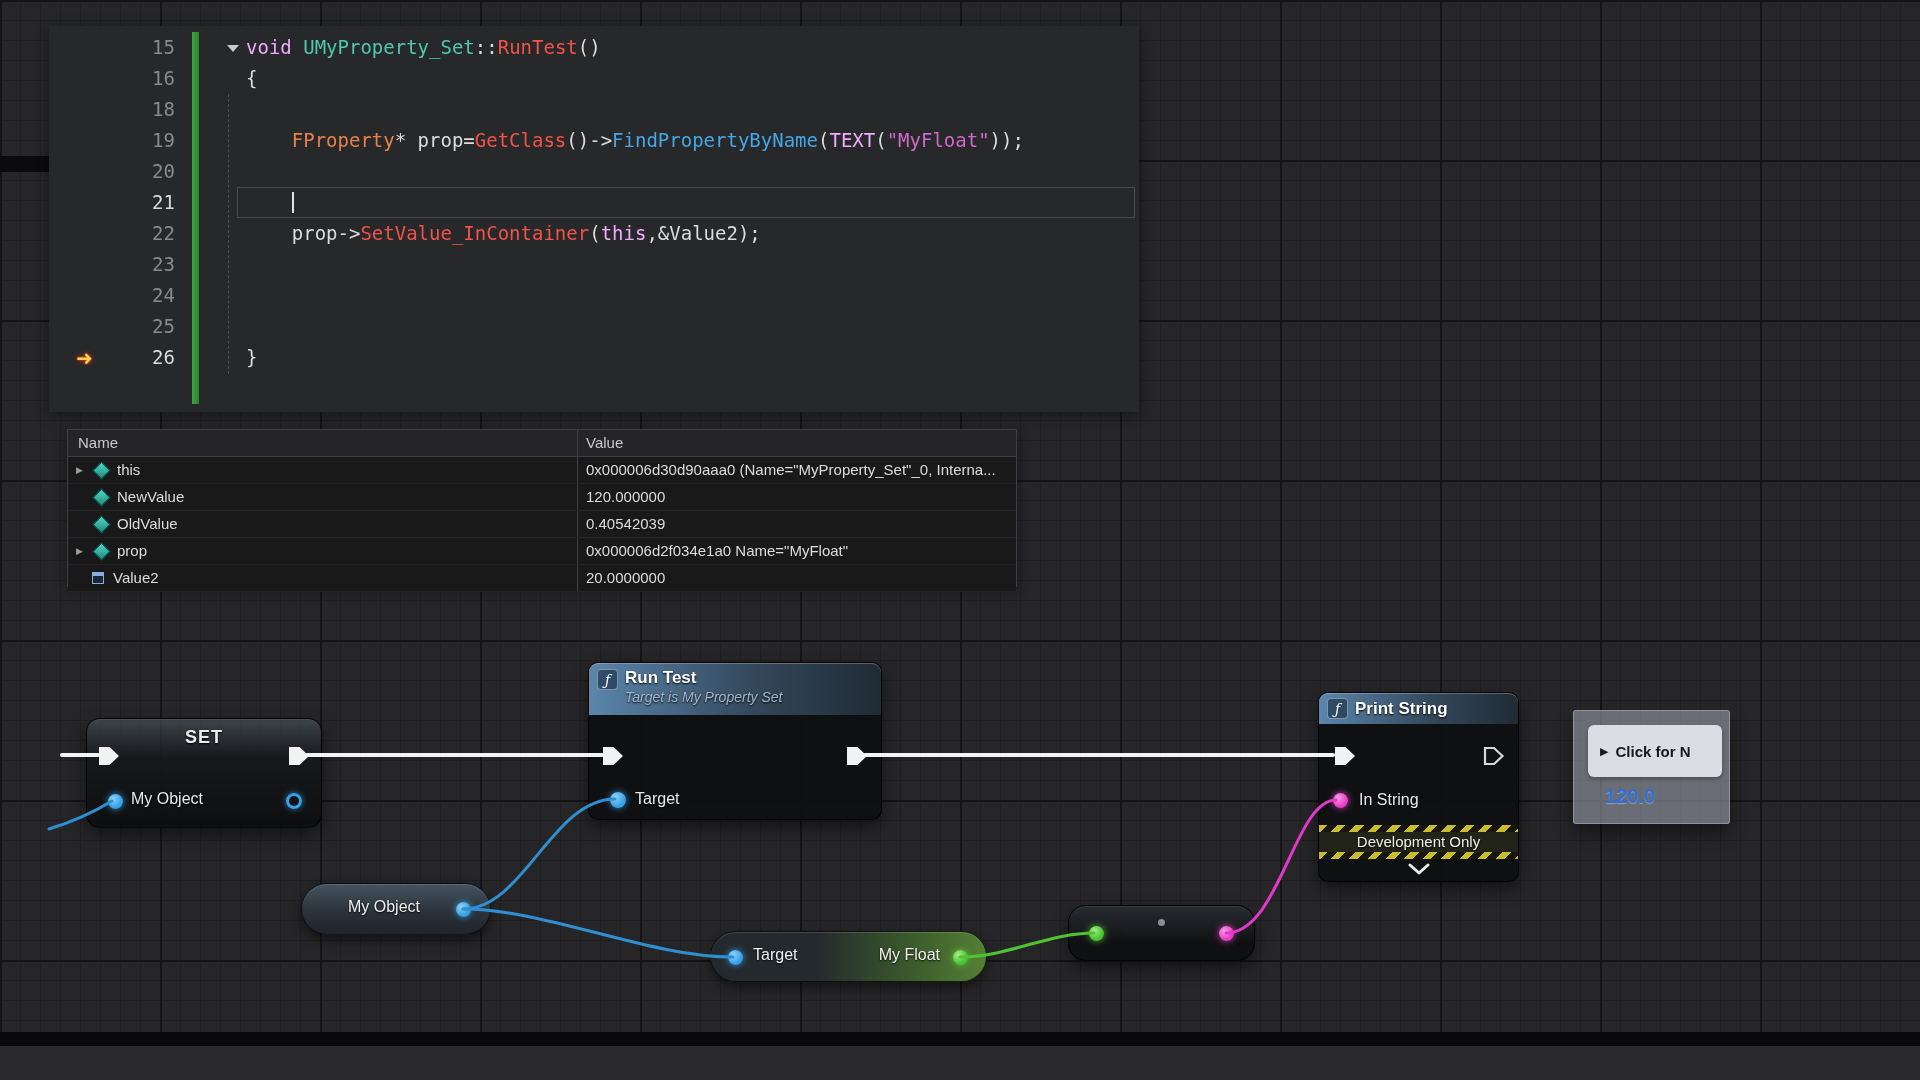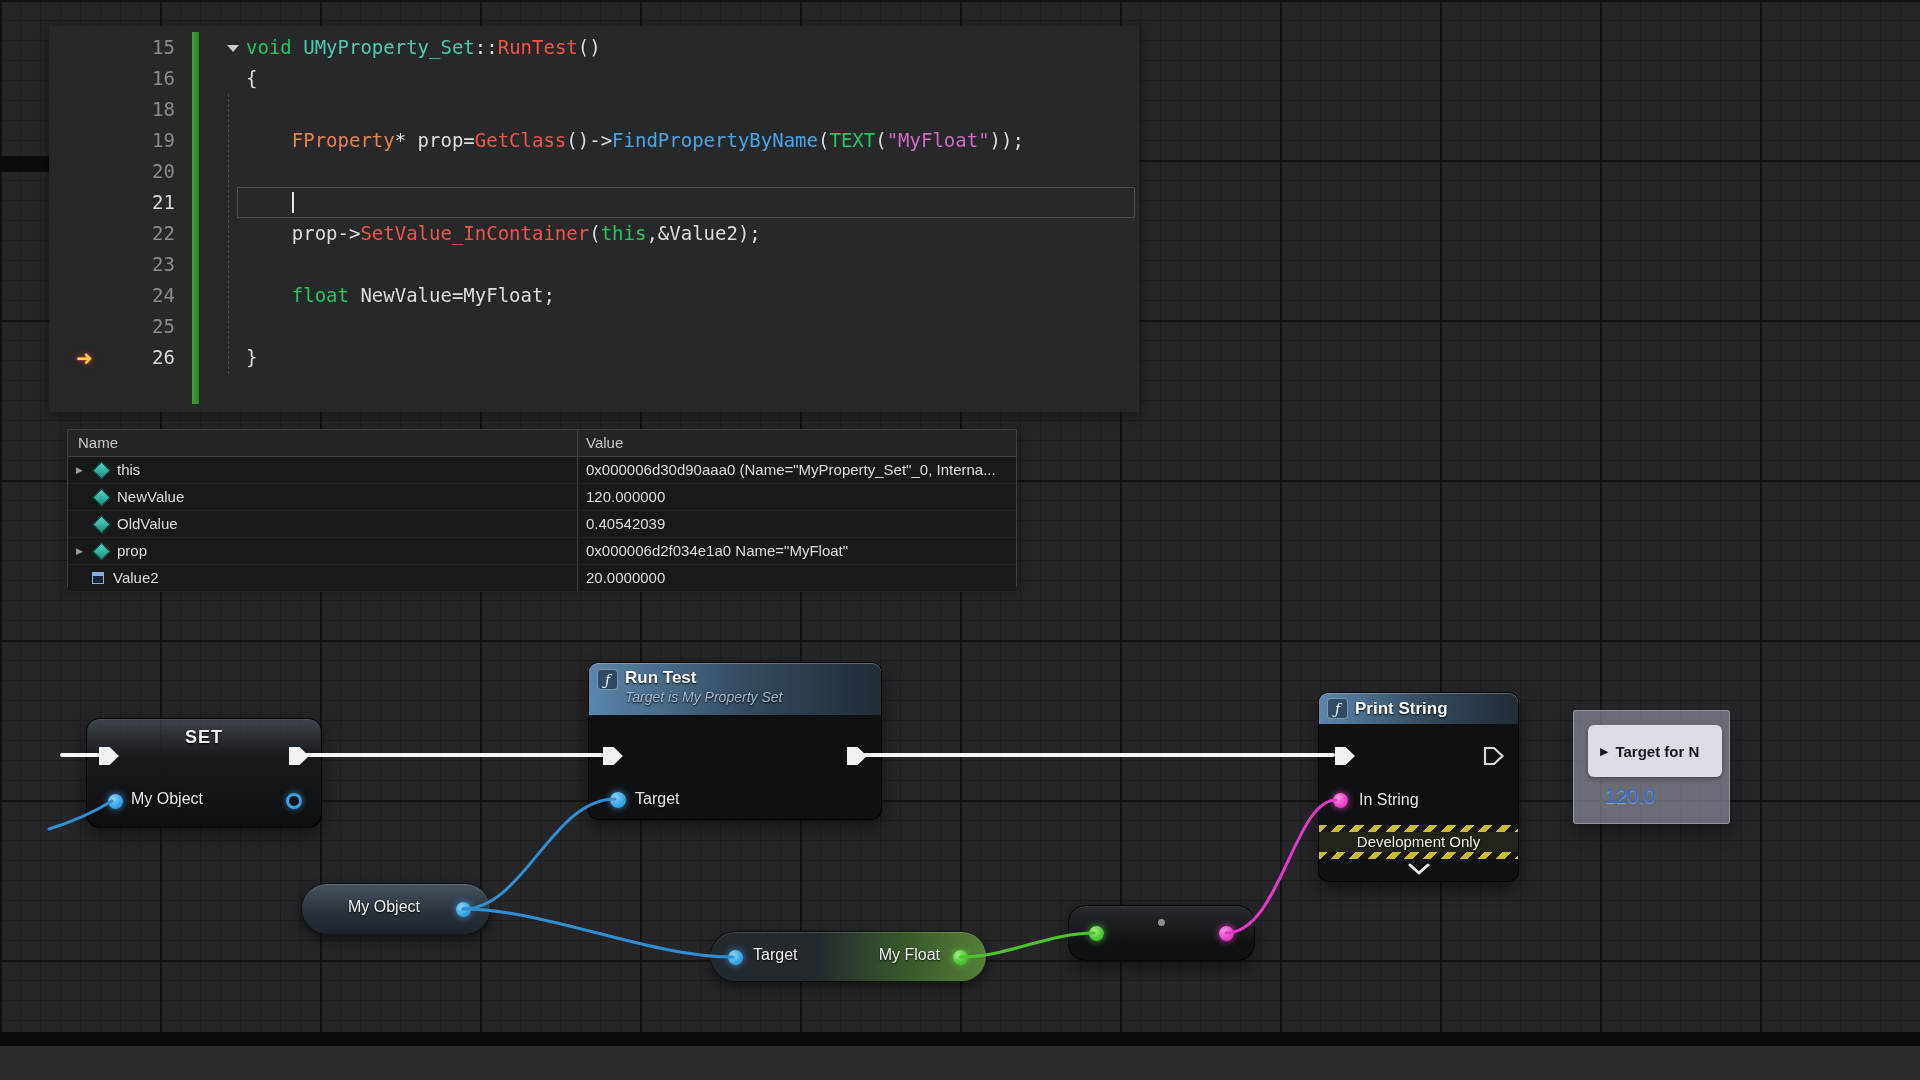--- a/index.html
+++ b/index.html
@@ -83,42 +83,42 @@
   
   .debug-bubble{position:absolute;left:1573px;top:710px;width:155px;height:112px;z-index:7;
     background:rgba(148,154,166,.62);border:1px solid rgba(255,255,255,.28);border-radius:3px;
     box-shadow:0 9px 18px rgba(0,0,0,.45);}
   .bubble-header{position:absolute;left:14px;top:14px;width:134px;height:52px;border-radius:6px;
     background:rgba(224,228,234,.95);display:flex;align-items:center;gap:7px;padding-left:12px;
     box-sizing:border-box;overflow:hidden;white-space:nowrap;box-shadow:0 2px 4px rgba(0,0,0,.3);}
   .play-icon{color:#15181c;font-size:11px;flex:none;}
   .bubble-label{color:#15181c;font-size:15px;font-weight:bold;}
   .bubble-value{position:absolute;left:31px;top:74px;color:var(--debug-value-color,#2e6fd6);
-    font-size:20px;font-weight:normal;text-shadow:0 1px 1px rgba(255,255,255,.35);}
+    font-size:20px;font-weight:bold;text-shadow:0 1px 1px rgba(255,255,255,.35);}
 
   
   .code-panel{position:absolute;left:49px;top:26px;width:1090px;height:386px;background:#272829;z-index:10;
     font-family:"DejaVu Sans Mono",monospace;font-size:19px;box-shadow:0 3px 12px rgba(0,0,0,.4);}
   .code-lines{position:absolute;left:0;top:6px;right:0;margin-left:22px;}
   .code-line{height:31px;line-height:31px;display:flex;position:relative;white-space:pre;}
   .cl-margin{width:38px;flex:none;position:relative;}
   .cl-num{width:66px;flex:none;text-align:right;color:#8a8a8a;}
   .cl-num.bright{color:#dadada;}
   .cl-gutter{width:71px;flex:none;position:relative;}
   .cl-text{flex:1;color:#dcdcdc;}
   .green-bar{position:absolute;left:143px;top:6px;height:372px;width:7px;z-index:2;
     background:linear-gradient(90deg,var(--change-bar-green,#3fa33f),#2b832b);}
   .indent-guide{position:absolute;left:179px;top:68px;height:280px;border-left:1px dashed #4e4e4e;}
   .caret{display:inline-block;width:2px;height:21px;background:#e3e3e3;vertical-align:-4px;}
   .cur-line{position:absolute;left:166px;right:4px;top:0;bottom:0;border:1px solid #4a4a4a;pointer-events:none;}
   .collapse-chevron{position:absolute;left:52px;top:13px;width:0;height:0;
     border-left:6px solid transparent;border-right:6px solid transparent;border-top:7px solid #c8c8c8;}
   .exec-arrow{position:absolute;left:5px;top:1px;font-size:20px;color:var(--exec-arrow-yellow,#ffd24a);
     text-shadow:0 0 3px #c23b2a,0 0 2px #c23b2a,0 0 6px rgba(194,59,42,.8);font-family:"DejaVu Sans",sans-serif;}
-  .tk-kw{color:#22c55e;}.tk-ty{color:#4ec9b0;}.tk-fr{color:#f25249;}.tk-fo{color:#e8824a;}
+  .tk-kw{color:#f0abfc;}.tk-ty{color:#4ec9b0;}.tk-fr{color:#f25249;}.tk-fo{color:#e8824a;}
   .tk-fb{color:#45a7e8;}.tk-st{color:#d169c8;}.tk-nu{color:#6ab0f0;}.tk-pl{color:#dcdcdc;}
 
   
   .watch-panel{position:absolute;left:67px;top:429px;width:950px;height:158px;background:#19191a;
     border:1px solid #3f3f46;z-index:10;font-size:15px;color:#dcdcdc;box-sizing:border-box;
     box-shadow:0 3px 12px rgba(0,0,0,.4);}
   .watch-header{display:grid;grid-template-columns:509px 1fr;height:26px;line-height:26px;background:#252527;
     border-bottom:1px solid #3f3f46;color:#c8c8c8;}
   .watch-header .col-name{padding-left:10px;}
   .watch-header .col-value{padding-left:8px;border-left:1px solid #3f3f46;}
@@ -234,38 +234,38 @@
 
   <div class="bp-node node-conv">
     <span class="pin pin-flt" style="left:20px;top:20px"></span>
     <span class="conv-dot"></span>
     <span class="pin pin-str" style="left:150px;top:20px"></span>
   </div>
 
   <div class="debug-bubble">
     <div class="bubble-header">
       <span class="play-icon">▶</span>
-      <span class="bubble-label">Target for N</span>
+      <span class="bubble-label">Click for N</span>
     </div>
     <div class="bubble-value">120.0</div>
   </div>
 
   <div class="code-panel">
     <div class="green-bar"></div>
     <div class="indent-guide"></div>
     <div class="code-lines">
         <div class="code-line"><span class="cl-margin"></span><span class="cl-num">15</span><span class="cl-gutter"><span class="collapse-chevron"></span></span><span class="cl-text"><span class="tk-kw">void </span><span class="tk-ty">UMyProperty_Set</span><span class="tk-pl">::</span><span class="tk-fr">RunTest</span><span class="tk-pl">()</span></span></div>
         <div class="code-line"><span class="cl-margin"></span><span class="cl-num">16</span><span class="cl-gutter"></span><span class="cl-text"><span class="tk-pl">{</span></span></div>
         <div class="code-line"><span class="cl-margin"></span><span class="cl-num">18</span><span class="cl-gutter"></span><span class="cl-text"></span></div>
         <div class="code-line"><span class="cl-margin"></span><span class="cl-num">19</span><span class="cl-gutter"></span><span class="cl-text"><span class="tk-pl">    </span><span class="tk-fo">FProperty</span><span class="tk-pl">* prop=</span><span class="tk-fr">GetClass</span><span class="tk-pl">()-&gt;</span><span class="tk-fb">FindPropertyByName</span><span class="tk-pl">(</span><span class="tk-kw">TEXT</span><span class="tk-pl">(</span><span class="tk-st">"MyFloat"</span><span class="tk-pl">));</span></span></div>
         <div class="code-line"><span class="cl-margin"></span><span class="cl-num">20</span><span class="cl-gutter"></span></div>
         <div class="code-line"><div class="cur-line"></div><span class="cl-margin"></span><span class="cl-num bright">21</span><span class="cl-gutter"></span><span class="cl-text"><span class="tk-pl">    </span><span class="caret"></span></span></div>
         <div class="code-line"><span class="cl-margin"></span><span class="cl-num">22</span><span class="cl-gutter"></span><span class="cl-text"><span class="tk-pl">    prop-&gt;</span><span class="tk-fr">SetValue_InContainer</span><span class="tk-pl">(</span><span class="tk-kw">this</span><span class="tk-pl">,&amp;Value2);</span></span></div>
         <div class="code-line"><span class="cl-margin"></span><span class="cl-num">23</span><span class="cl-gutter"></span><span class="cl-text"></span></div>
-        <div class="code-line"><span class="cl-margin"></span><span class="cl-num">24</span><span class="cl-gutter"></span><span class="cl-text"><span class="tk-pl">    </span><span class="tk-kw">float</span><span class="tk-pl"> NewValue=MyFloat;</span></span></div>
+        <div class="code-line"><span class="cl-margin"></span><span class="cl-num">24</span><span class="cl-gutter"></span></div>
         <div class="code-line"><span class="cl-margin"></span><span class="cl-num">25</span><span class="cl-gutter"></span><span class="cl-text"></span></div>
         <div class="code-line"><span class="cl-margin"><span class="exec-arrow">➜</span></span><span class="cl-num bright">26</span><span class="cl-gutter"></span><span class="cl-text"><span class="tk-pl">}</span></span></div>
       </div>
   </div>
 
   <div class="watch-panel">
     <div class="watch-header">
       <div class="col-name">Name</div>
       <div class="col-value">Value</div>
     </div>

